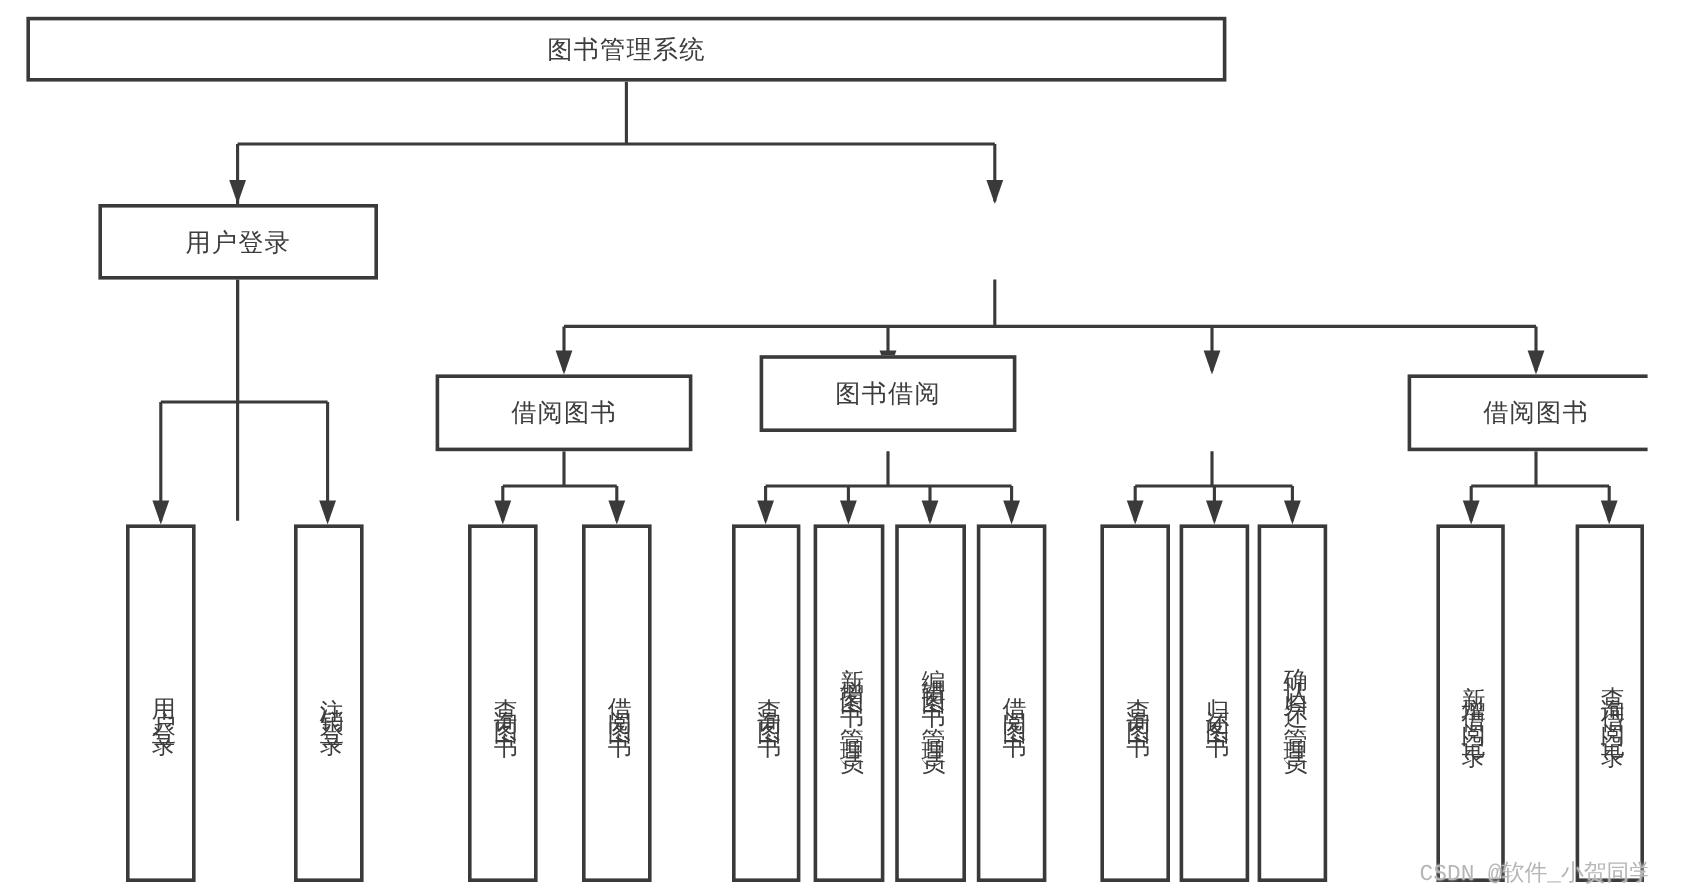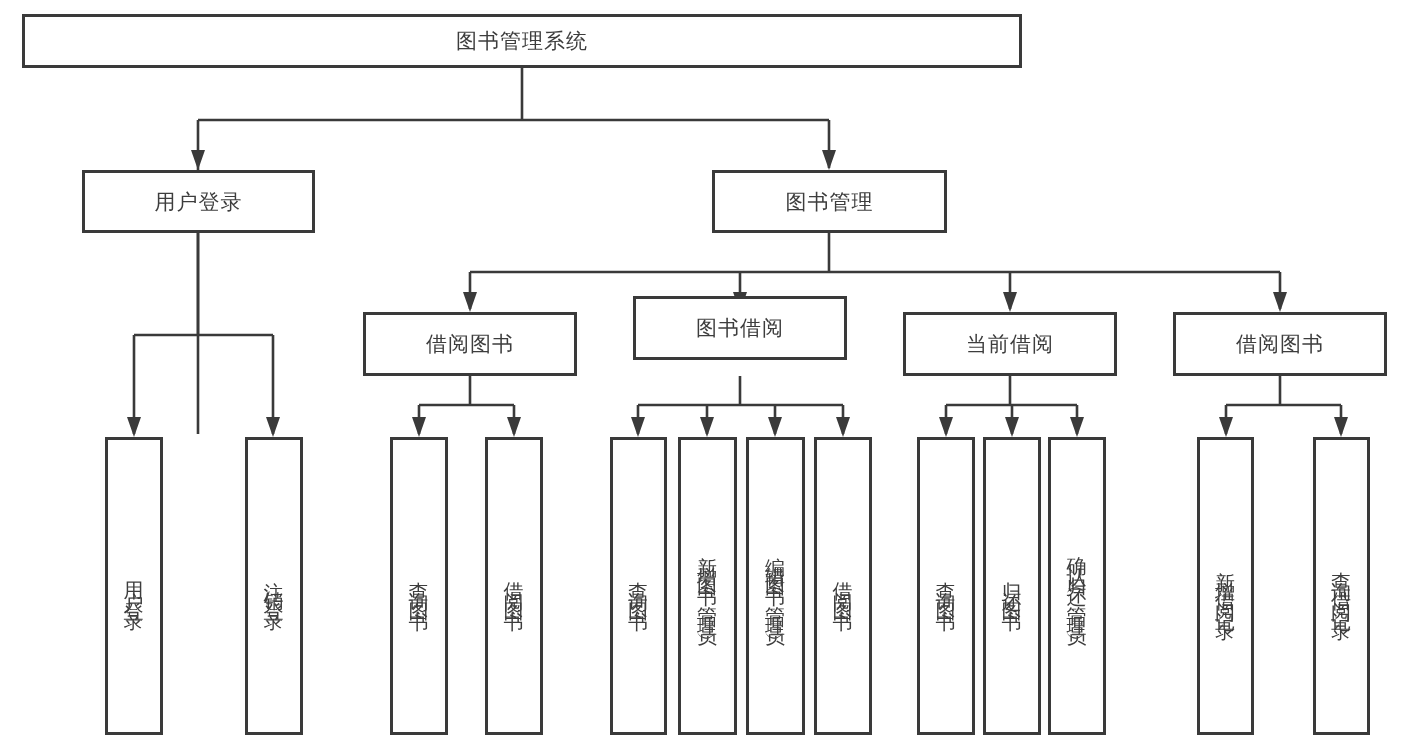--- a/index.html
+++ b/index.html
@@ -5,23 +5,22 @@
   html, body {
     margin: 0;
     padding: 0;
     background: #ffffff;
   }
   #canvas {
     position: relative;
     width: 1373px;
     height: 747px;
     background: var(--background, #ffffff);
-    font-family: Liberation Serif, serif;
+    font-family: Liberation Mono, monospace;
     overflow: hidden;
-    padding-left: 32px;
   }
   #connector-svg {
     position: absolute;
     left: 0;
     top: 0;
     width: 1405px;
     height: 747px;
   }
   #connector-svg path {
     stroke: var(--line, #3a3a3a);
@@ -109,32 +108,26 @@
     </g>
   </svg>
 
   <div class="node h-node" style="left:22px; top:14px; width:1000px; height:54px;">
     <span>图书管理系统</span>
   </div>
 
   <div class="node h-node" style="left:82px; top:170px; width:233px; height:63px;">
     <span>用户登录</span>
   </div>
-  <div class="node h-node" style="left:712px; top:170px; width:235px; height:63px;">
-    <span>图书管理</span>
-  </div>
 
   <div class="node h-node" style="left:363px; top:312px; width:214px; height:64px;">
     <span>借阅图书</span>
   </div>
   <div class="node h-node" style="left:633px; top:296px; width:214px; height:64px;">
     <span>图书借阅</span>
-  </div>
-  <div class="node h-node" style="left:903px; top:312px; width:214px; height:64px;">
-    <span>当前借阅</span>
   </div>
   <div class="node h-node" style="left:1173px; top:312px; width:214px; height:64px;">
     <span>借阅图书</span>
   </div>
 
   <div class="node v-node" style="left:105px; top:437px; width:58px; height:298px;">
     <span>用户登录</span>
   </div>
   <div class="node v-node" style="left:245px; top:437px; width:58px; height:298px;">
     <span>注销登录</span>
@@ -170,14 +163,15 @@
     <span>确认归还（管理员）</span>
   </div>
 
   <div class="node v-node" style="left:1197px; top:437px; width:57px; height:298px;">
     <span>新增借阅记录</span>
   </div>
   <div class="node v-node" style="left:1313px; top:437px; width:57px; height:298px;">
     <span>查询借阅记录</span>
   </div>
 
+  <div id="watermark">CSDN @软件_小贺同学</div>
 
 </div>
 
 </body></html>

